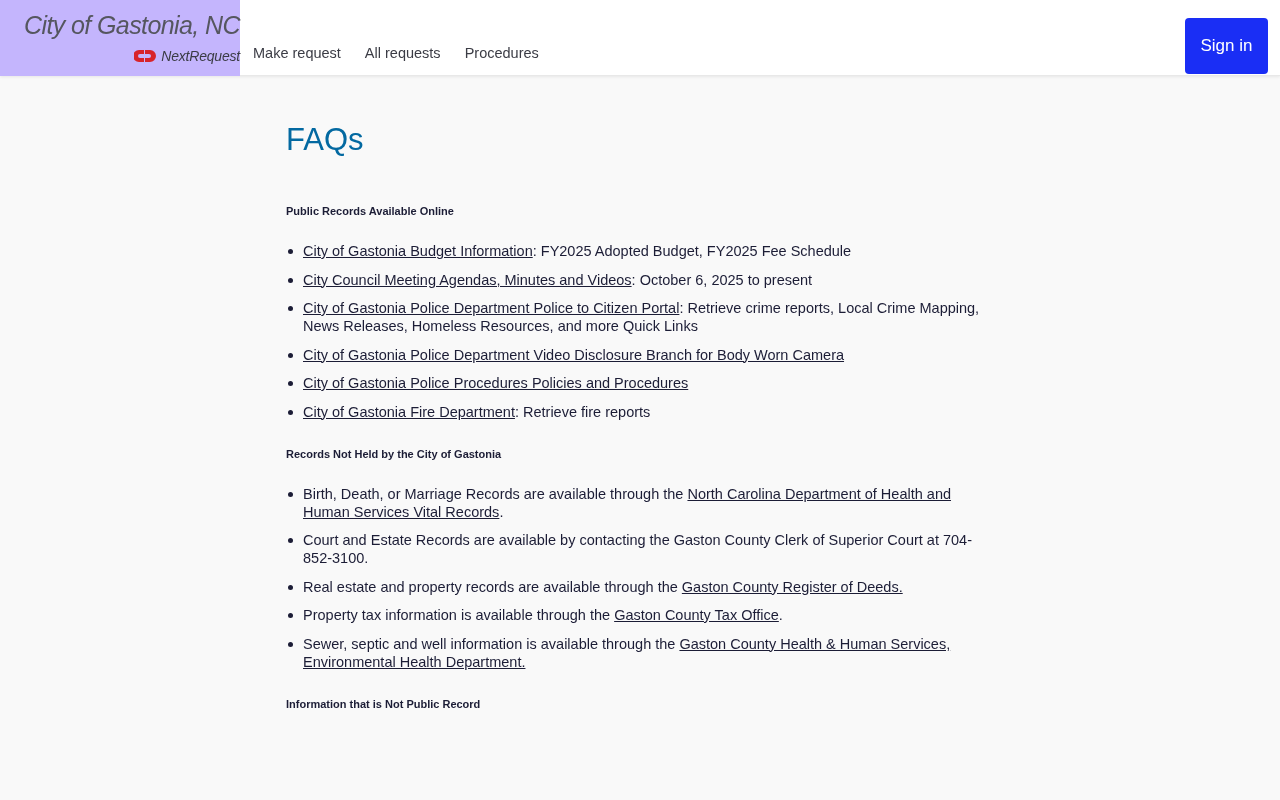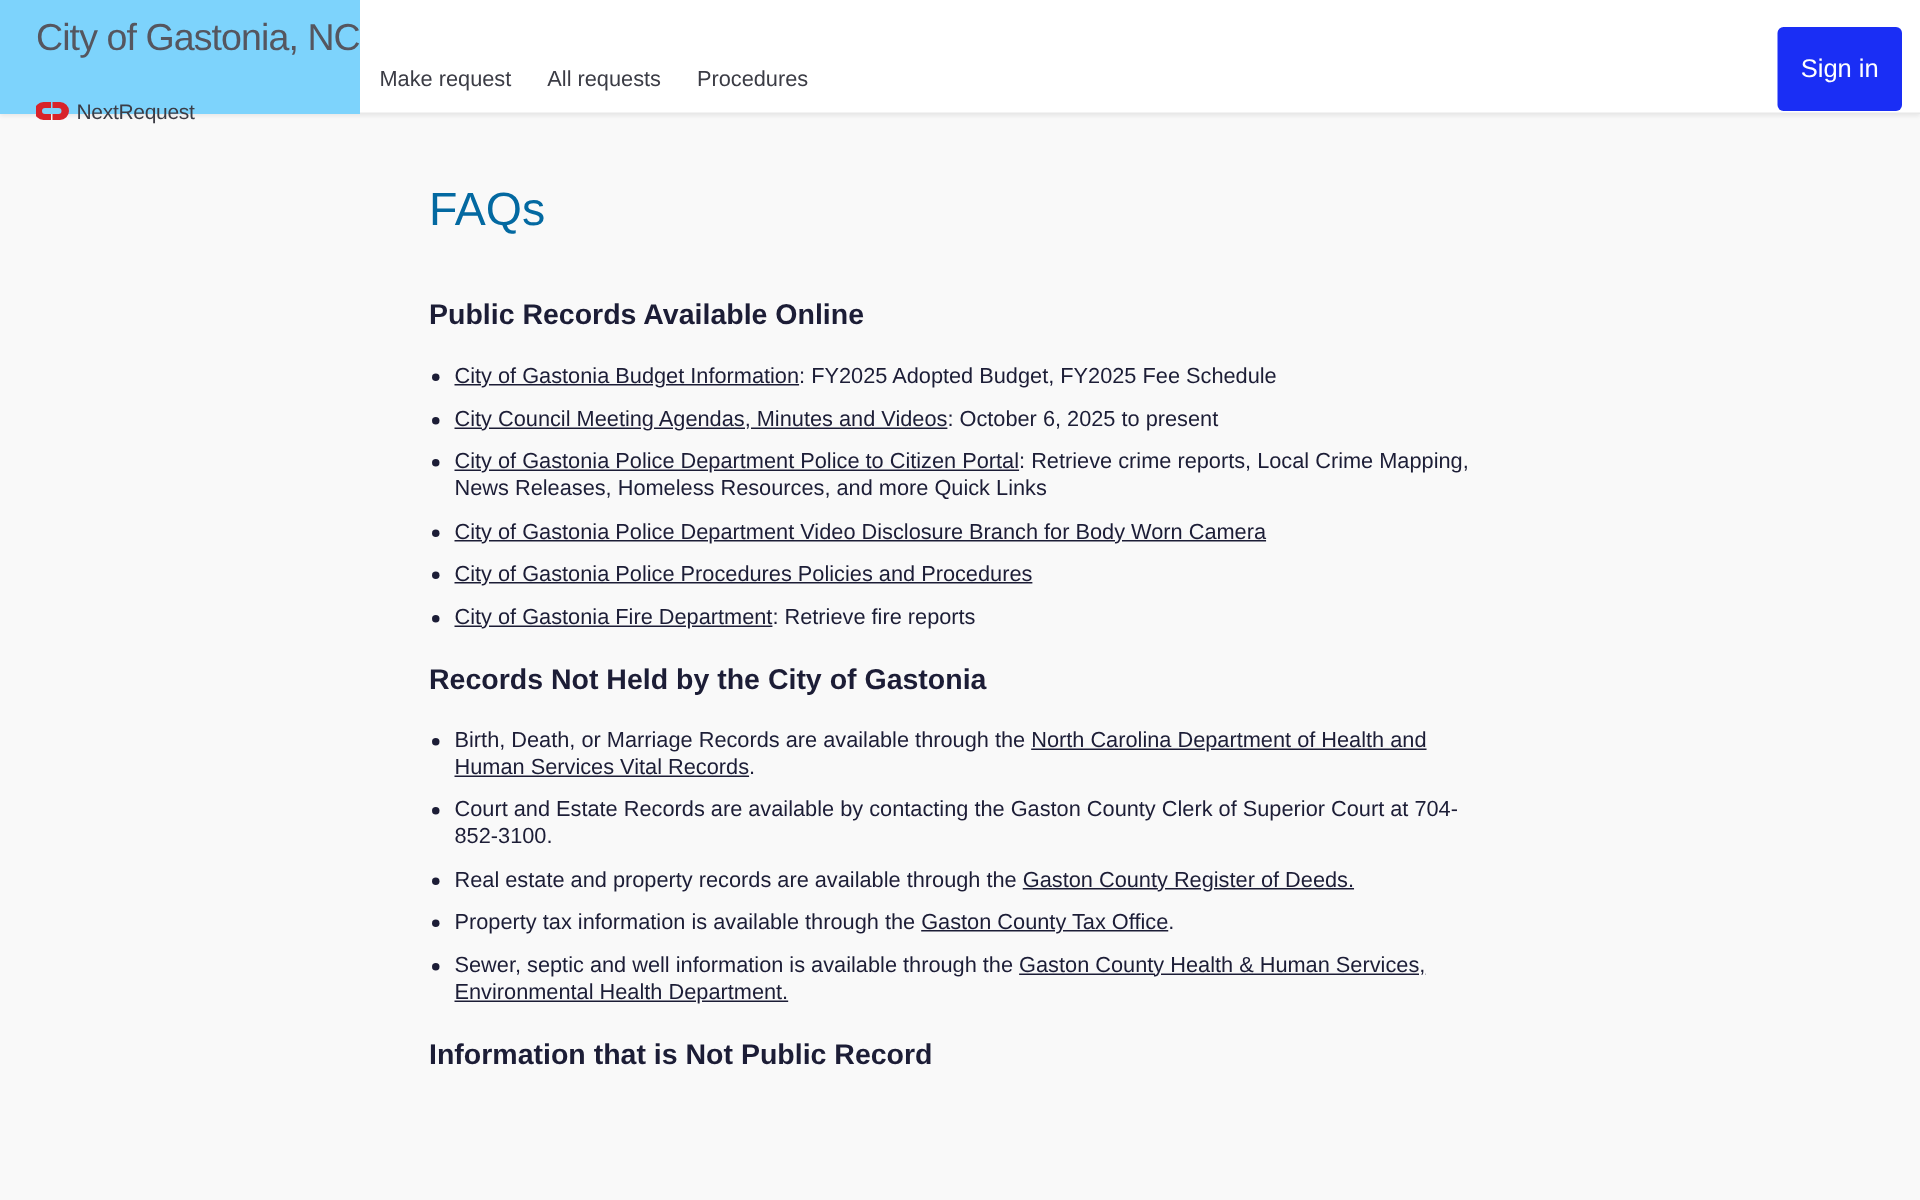--- a/index.html
+++ b/index.html
@@ -10,31 +10,32 @@
       color: #1c1d36;
     }
     .header {
       position: absolute; top: 0; left: 0; width: 1280px; height: 76px;
       background: #ffffff;
       box-shadow: 0 1px 3px rgba(0,0,0,0.08);
       border-bottom: 1px solid #e8e8e8;
       display: flex; align-items: stretch;
     }
     .brand {
-      width: 240px; height: 76px; background: #7dd3fc;
+      width: 240px; height: 76px; background: #c4b5fd;
       padding: 10px 0 0 24px;
+      font-style: italic;
     }
     .brand-title {
       font-family: "Liberation Sans", sans-serif;
       font-size: 25px; font-weight: 300; color: #55565f;
       letter-spacing: -0.6px; line-height: 30px;
       display: block;
     }
     .powered {
-      display: flex; align-items: center; margin-top: 26px;
+      display: flex; align-items: center; margin-top: 8px; justify-content: flex-end;
     }
     .np-logo { width: 22px; height: 12px; margin-right: 5px; display: inline-block; }
     .np-name {
       font-family: "Liberation Sans", sans-serif;
       font-size: 14px; color: #3b3c45; letter-spacing: -0.2px;
     }
     .nav {
       display: flex; align-items: center; height: 70px; padding-left: 13px;
     }
     .nav a {
@@ -53,21 +54,21 @@
     .main {
       position: absolute; top: 76px; left: 286px; width: 710px;
     }
     h1 {
       font-family: "Liberation Sans", sans-serif;
       font-size: 31px; font-weight: 400; color: #0369a1;
       margin-top: 48px; line-height: 32px;
     }
     h3 {
       font-family: "Liberation Sans", sans-serif;
-      font-size: 19px; font-weight: 700; color: #1c1d36;
+      font-size: 11px; font-weight: 700; color: #1c1d36;
       line-height: 18px;
     }
     .sec1 { margin-top: 46px; }
     .sec2 { margin-top: 24px; }
     .sec3 { margin-top: 24px; }
     ul { list-style: none; margin-top: 22px; }
     li {
       position: relative; padding-left: 17px;
       font-family: "Liberation Sans", sans-serif;
       font-size: 14.5px; line-height: 18px; color: #1c1d36;

